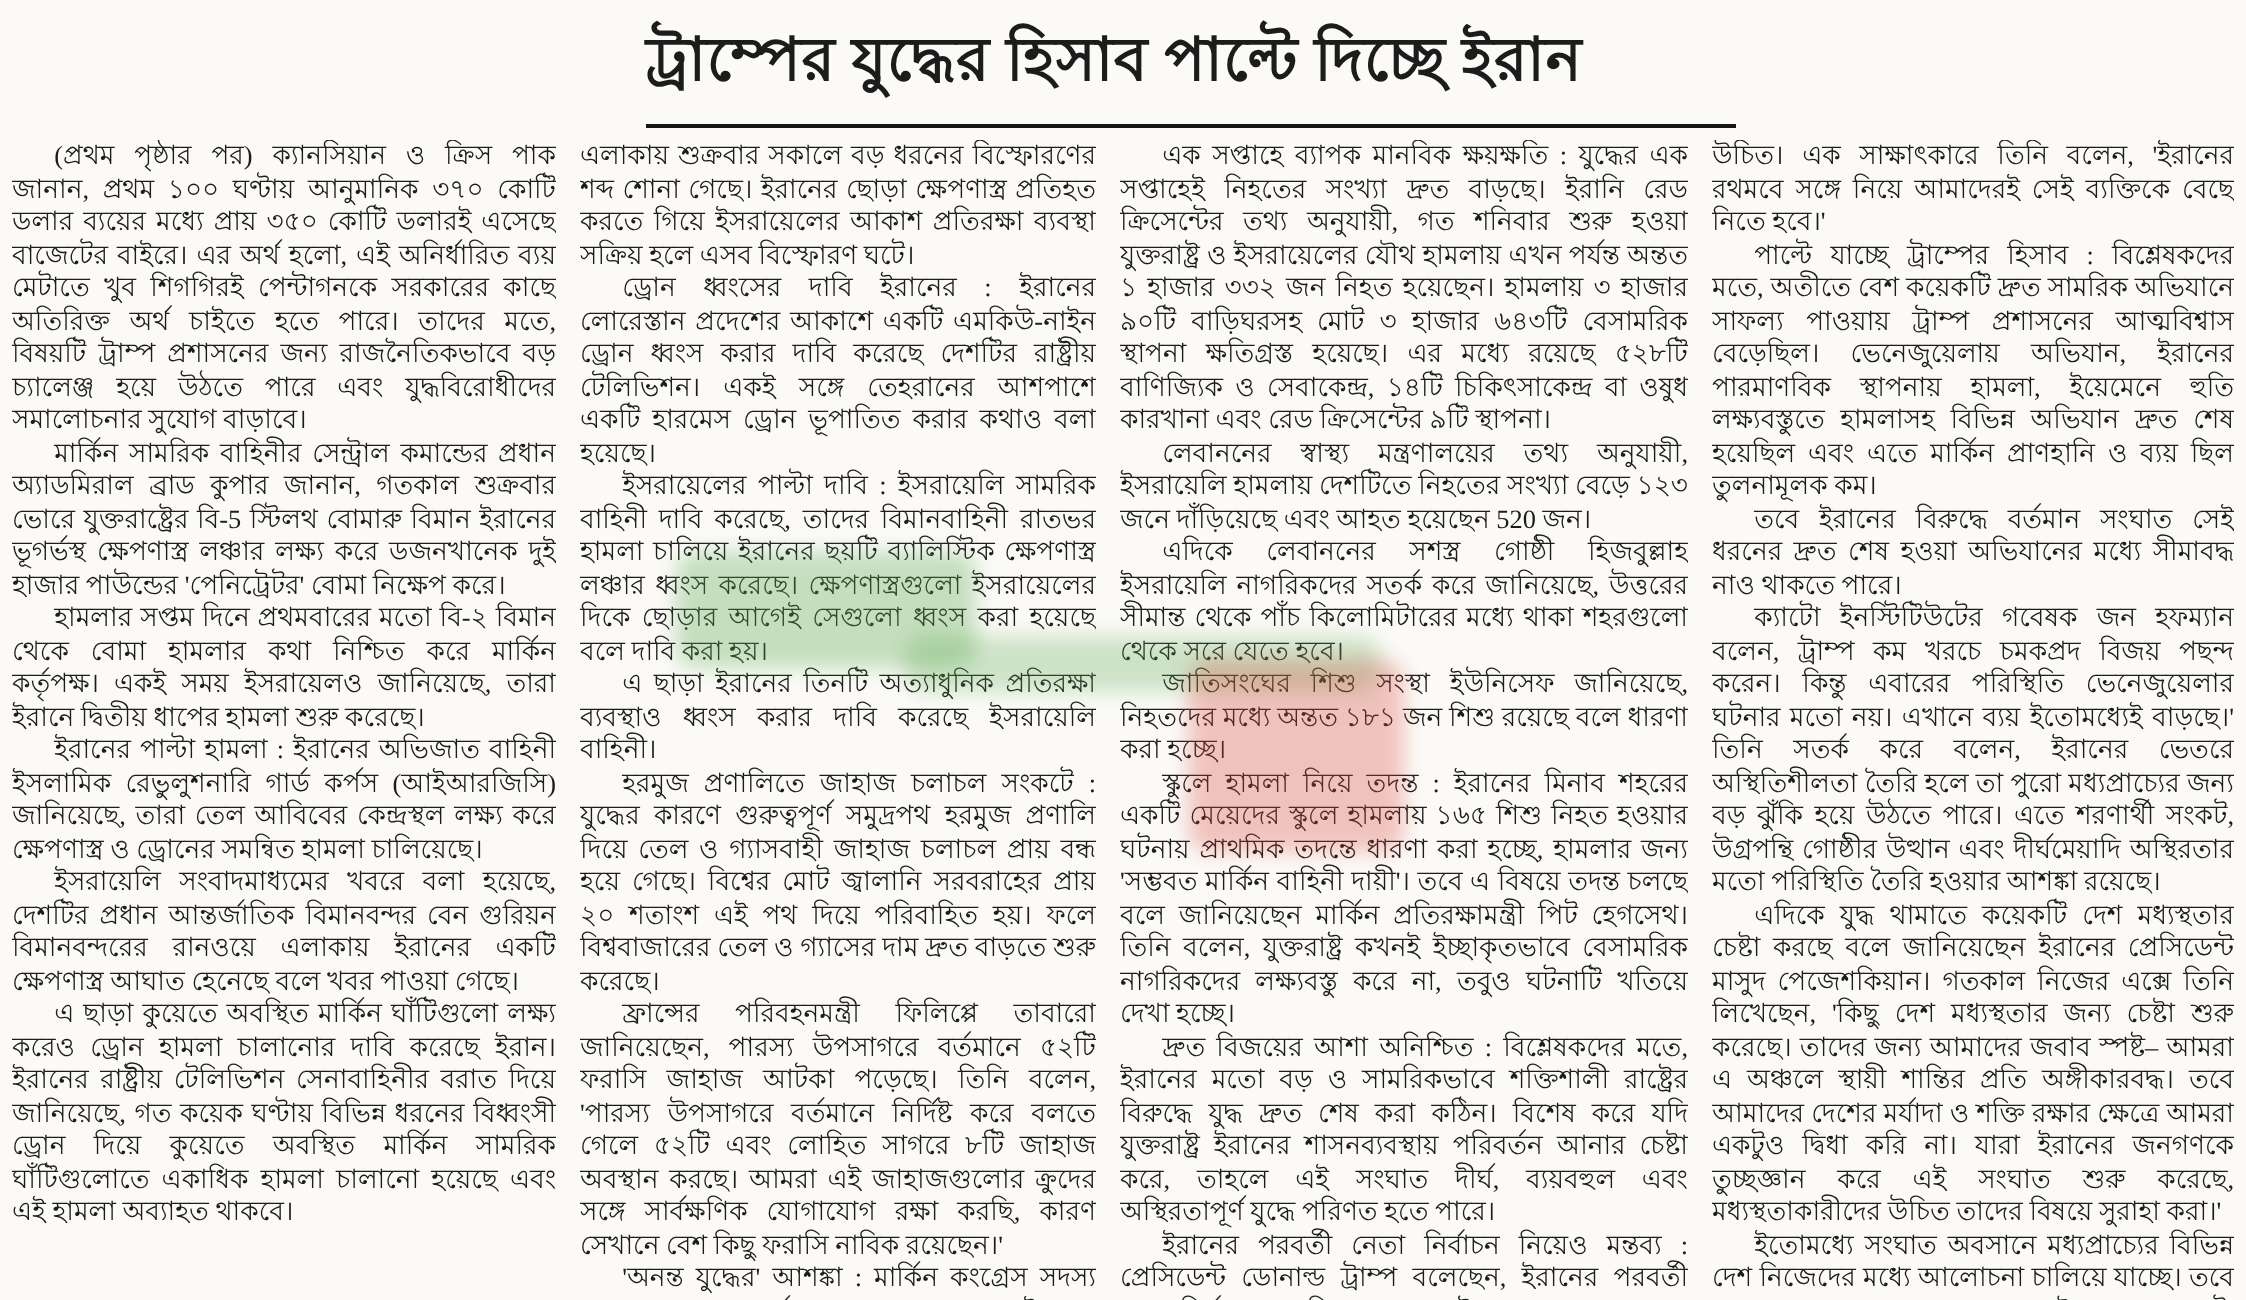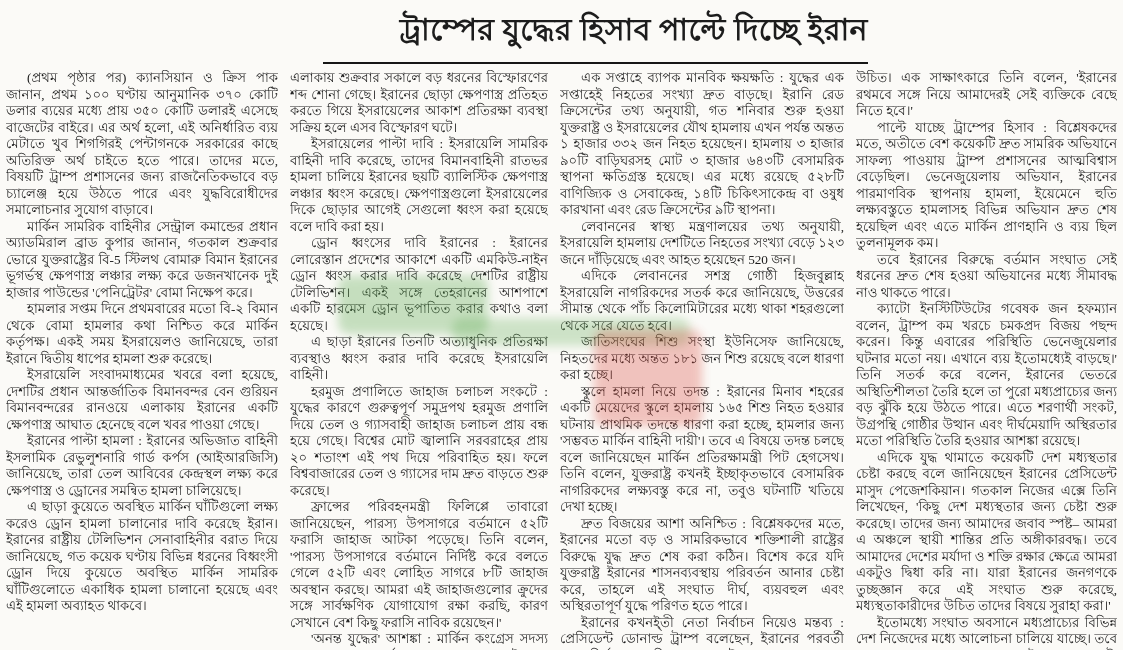--- a/index.html
+++ b/index.html
@@ -17,21 +17,21 @@
     width: 1123px;
     height: 650px;
     box-sizing: border-box;
     padding-top: 4px;
   }
   .headline-wrap {
     position: relative;
     width: 545px;
     margin: 2px auto 6px auto;
     left: 34px;
-    text-align: right;
+    text-align: left;
     border-bottom: 2px solid #161616;
     padding-bottom: 5px;
   }
   .headline {
     font-size: 30px;
     font-weight: bold;
     letter-spacing: 0.5px;
     white-space: nowrap;
   }
   .columns {
@@ -78,44 +78,44 @@
   <div class="headline-wrap">
     <div class="headline">ট্রাম্পের যুদ্ধের হিসাব পাল্টে দিচ্ছে ইরান</div>
   </div>
 
   <div class="columns">
 
     <div class="col col-1">
       <p class="para"><b class="ph">(প্রথম পৃষ্ঠার পর) </b><span>ক্যানসিয়ান ও ক্রিস পাক জানান, প্রথম ১০০ ঘণ্টায় আনুমানিক ৩৭০ কোটি ডলার ব্যয়ের মধ্যে প্রায় ৩৫০ কোটি ডলারই এসেছে বাজেটের বাইরে। এর অর্থ হলো, এই অনির্ধারিত ব্যয় মেটাতে খুব শিগগিরই পেন্টাগনকে সরকারের কাছে অতিরিক্ত অর্থ চাইতে হতে পারে। তাদের মতে, বিষয়টি ট্রাম্প প্রশাসনের জন্য রাজনৈতিকভাবে বড় চ্যালেঞ্জ হয়ে উঠতে পারে এবং যুদ্ধবিরোধীদের সমালোচনার সুযোগ বাড়াবে।</span></p>
       <p class="para"><span>মার্কিন সামরিক বাহিনীর সেন্ট্রাল কমান্ডের প্রধান অ্যাডমিরাল ব্রাড কুপার জানান, গতকাল শুক্রবার ভোরে যুক্তরাষ্ট্রের বি-5 স্টিলথ বোমারু বিমান ইরানের ভূগর্ভস্থ ক্ষেপণাস্ত্র লঞ্চার লক্ষ্য করে ডজনখানেক দুই হাজার পাউন্ডের 'পেনিট্রেটর' বোমা নিক্ষেপ করে।</span></p>
       <p class="para"><span>হামলার সপ্তম দিনে প্রথমবারের মতো বি-২ বিমান থেকে বোমা হামলার কথা নিশ্চিত করে মার্কিন কর্তৃপক্ষ। একই সময় ইসরায়েলও জানিয়েছে, তারা ইরানে দ্বিতীয় ধাপের হামলা শুরু করেছে।</span></p>
+      <p class="para"><b class="ph">ইরানের পাল্টা হামলা : </b><span>ইরানের অভিজাত বাহিনী ইসলামিক রেভুলুশনারি গার্ড কর্পস (আইআরজিসি) জানিয়েছে, তারা তেল আবিবের কেন্দ্রস্থল লক্ষ্য করে ক্ষেপণাস্ত্র ও ড্রোনের সমন্বিত হামলা চালিয়েছে।</span></p>
       <p class="para"><span>ইসরায়েলি সংবাদমাধ্যমের খবরে বলা হয়েছে, দেশটির প্রধান আন্তর্জাতিক বিমানবন্দর বেন গুরিয়ন বিমানবন্দরের রানওয়ে এলাকায় ইরানের একটি ক্ষেপণাস্ত্র আঘাত হেনেছে বলে খবর পাওয়া গেছে।</span></p>
-      <p class="para"><b class="ph">ইরানের পাল্টা হামলা : </b><span>ইরানের অভিজাত বাহিনী ইসলামিক রেভুলুশনারি গার্ড কর্পস (আইআরজিসি) জানিয়েছে, তারা তেল আবিবের কেন্দ্রস্থল লক্ষ্য করে ক্ষেপণাস্ত্র ও ড্রোনের সমন্বিত হামলা চালিয়েছে।</span></p>
       <p class="para"><span>এ ছাড়া কুয়েতে অবস্থিত মার্কিন ঘাঁটিগুলো লক্ষ্য করেও ড্রোন হামলা চালানোর দাবি করেছে ইরান। ইরানের রাষ্ট্রীয় টেলিভিশন সেনাবাহিনীর বরাত দিয়ে জানিয়েছে, গত কয়েক ঘণ্টায় বিভিন্ন ধরনের বিধ্বংসী ড্রোন দিয়ে কুয়েতে অবস্থিত মার্কিন সামরিক ঘাঁটিগুলোতে একাধিক হামলা চালানো হয়েছে এবং এই হামলা অব্যাহত থাকবে।</span></p>
 
     </div>
 
     <div class="col col-2">
       <p class="para noindent"><span>এলাকায় শুক্রবার সকালে বড় ধরনের বিস্ফোরণের শব্দ শোনা গেছে। ইরানের ছোড়া ক্ষেপণাস্ত্র প্রতিহত করতে গিয়ে ইসরায়েলের আকাশ প্রতিরক্ষা ব্যবস্থা সক্রিয় হলে এসব বিস্ফোরণ ঘটে।</span></p>
+      <p class="para"><b class="ph">ড্রোন ধ্বংসের দাবি ইরানের : </b><span>ইরানের লোরেস্তান প্রদেশের আকাশে একটি এমকিউ-নাইন ড্রোন ধ্বংস করার দাবি করেছে দেশটির রাষ্ট্রীয় টেলিভিশন। একই সঙ্গে তেহরানের আশপাশে একটি হারমেস ড্রোন ভূপাতিত করার কথাও বলা হয়েছে।</span></p>
       <p class="para"><b class="ph">ইসরায়েলের পাল্টা দাবি : </b><span>ইসরায়েলি সামরিক বাহিনী দাবি করেছে, তাদের বিমানবাহিনী রাতভর হামলা চালিয়ে ইরানের ছয়টি ব্যালিস্টিক ক্ষেপণাস্ত্র লঞ্চার ধ্বংস করেছে। ক্ষেপণাস্ত্রগুলো ইসরায়েলের দিকে ছোড়ার আগেই সেগুলো ধ্বংস করা হয়েছে বলে দাবি করা হয়।</span></p>
-      <p class="para"><b class="ph">ড্রোন ধ্বংসের দাবি ইরানের : </b><span>ইরানের লোরেস্তান প্রদেশের আকাশে একটি এমকিউ-নাইন ড্রোন ধ্বংস করার দাবি করেছে দেশটির রাষ্ট্রীয় টেলিভিশন। একই সঙ্গে তেহরানের আশপাশে একটি হারমেস ড্রোন ভূপাতিত করার কথাও বলা হয়েছে।</span></p>
       <p class="para"><span>এ ছাড়া ইরানের তিনটি অত্যাধুনিক প্রতিরক্ষা ব্যবস্থাও ধ্বংস করার দাবি করেছে ইসরায়েলি বাহিনী।</span></p>
       <p class="para"><b class="ph">হরমুজ প্রণালিতে জাহাজ চলাচল সংকটে : </b><span>যুদ্ধের কারণে গুরুত্বপূর্ণ সমুদ্রপথ হরমুজ প্রণালি দিয়ে তেল ও গ্যাসবাহী জাহাজ চলাচল প্রায় বন্ধ হয়ে গেছে। বিশ্বের মোট জ্বালানি সরবরাহের প্রায় ২০ শতাংশ এই পথ দিয়ে পরিবাহিত হয়। ফলে বিশ্ববাজারের তেল ও গ্যাসের দাম দ্রুত বাড়তে শুরু করেছে।</span></p>
       <p class="para"><span>ফ্রান্সের পরিবহনমন্ত্রী ফিলিপ্পে তাবারো জানিয়েছেন, পারস্য উপসাগরে বর্তমানে ৫২টি ফরাসি জাহাজ আটকা পড়েছে। তিনি বলেন, 'পারস্য উপসাগরে বর্তমানে নির্দিষ্ট করে বলতে গেলে ৫২টি এবং লোহিত সাগরে ৮টি জাহাজ অবস্থান করছে। আমরা এই জাহাজগুলোর ক্রুদের সঙ্গে সার্বক্ষণিক যোগাযোগ রক্ষা করছি, কারণ সেখানে বেশ কিছু ফরাসি নাবিক রয়েছেন।'</span></p>
       <p class="para"><b class="ph">'অনন্ত যুদ্ধের' আশঙ্কা : </b><span>মার্কিন কংগ্রেস সদস্য জেসন ক্রো সতর্ক করে বলেছেন, এই যুদ্ধ যুক্তরাষ্ট্রকে আবারও দীর্ঘমেয়াদি সংঘাতে জড়িয়ে ফেলতে পারে। তিনি বলেন, 'আমরা আবারও সেই অনন্ত যুদ্ধের পথে এগোচ্ছি– যেখানে লাখো কোটি ডলার ব্যয় হবে, হাজার হাজার মার্কিন নাগরিক প্রাণ হারাবে এবং সংঘাত চলবে কয়েক দশক।'</span></p>
     </div>
 
     <div class="col col-3">
       <p class="para"><b class="ph">এক সপ্তাহে ব্যাপক মানবিক ক্ষয়ক্ষতি : </b><span>যুদ্ধের এক সপ্তাহেই নিহতের সংখ্যা দ্রুত বাড়ছে। ইরানি রেড ক্রিসেন্টের তথ্য অনুযায়ী, গত শনিবার শুরু হওয়া যুক্তরাষ্ট্র ও ইসরায়েলের যৌথ হামলায় এখন পর্যন্ত অন্তত ১ হাজার ৩৩২ জন নিহত হয়েছেন। হামলায় ৩ হাজার ৯০টি বাড়িঘরসহ মোট ৩ হাজার ৬৪৩টি বেসামরিক স্থাপনা ক্ষতিগ্রস্ত হয়েছে। এর মধ্যে রয়েছে ৫২৮টি বাণিজ্যিক ও সেবাকেন্দ্র, ১৪টি চিকিৎসাকেন্দ্র বা ওষুধ কারখানা এবং রেড ক্রিসেন্টের ৯টি স্থাপনা।</span></p>
       <p class="para"><span>লেবাননের স্বাস্থ্য মন্ত্রণালয়ের তথ্য অনুযায়ী, ইসরায়েলি হামলায় দেশটিতে নিহতের সংখ্যা বেড়ে ১২৩ জনে দাঁড়িয়েছে এবং আহত হয়েছেন 520 জন।</span></p>
       <p class="para"><span>এদিকে লেবাননের সশস্ত্র গোষ্ঠী হিজবুল্লাহ ইসরায়েলি নাগরিকদের সতর্ক করে জানিয়েছে, উত্তরের সীমান্ত থেকে পাঁচ কিলোমিটারের মধ্যে থাকা শহরগুলো থেকে সরে যেতে হবে।</span></p>
       <p class="para"><span>জাতিসংঘের শিশু সংস্থা ইউনিসেফ জানিয়েছে, নিহতদের মধ্যে অন্তত ১৮১ জন শিশু রয়েছে বলে ধারণা করা হচ্ছে।</span></p>
       <p class="para"><b class="ph">স্কুলে হামলা নিয়ে তদন্ত : </b><span>ইরানের মিনাব শহরের একটি মেয়েদের স্কুলে হামলায় ১৬৫ শিশু নিহত হওয়ার ঘটনায় প্রাথমিক তদন্তে ধারণা করা হচ্ছে, হামলার জন্য 'সম্ভবত মার্কিন বাহিনী দায়ী'। তবে এ বিষয়ে তদন্ত চলছে বলে জানিয়েছেন মার্কিন প্রতিরক্ষামন্ত্রী পিট হেগসেথ। তিনি বলেন, যুক্তরাষ্ট্র কখনই ইচ্ছাকৃতভাবে বেসামরিক নাগরিকদের লক্ষ্যবস্তু করে না, তবুও ঘটনাটি খতিয়ে দেখা হচ্ছে।</span></p>
       <p class="para"><b class="ph">দ্রুত বিজয়ের আশা অনিশ্চিত : </b><span>বিশ্লেষকদের মতে, ইরানের মতো বড় ও সামরিকভাবে শক্তিশালী রাষ্ট্রের বিরুদ্ধে যুদ্ধ দ্রুত শেষ করা কঠিন। বিশেষ করে যদি যুক্তরাষ্ট্র ইরানের শাসনব্যবস্থায় পরিবর্তন আনার চেষ্টা করে, তাহলে এই সংঘাত দীর্ঘ, ব্যয়বহুল এবং অস্থিরতাপূর্ণ যুদ্ধে পরিণত হতে পারে।</span></p>
-      <p class="para"><b class="ph">ইরানের কখনই্তী নেতা নির্বাচন নিয়েও মন্তব্য : </b><span>প্রেসিডেন্ট ডোনাল্ড ট্রাম্প বলেছেন, ইরানের পরবর্তী নেতা নির্বাচনের প্রক্রিয়ায় যুক্তরাষ্ট্রের সম্পৃক্ততা থাকা</span></p>
+      <p class="para"><b class="ph">ইরানের পরবর্তী নেতা নির্বাচন নিয়েও মন্তব্য : </b><span>প্রেসিডেন্ট ডোনাল্ড ট্রাম্প বলেছেন, ইরানের পরবর্তী নেতা নির্বাচনের প্রক্রিয়ায় যুক্তরাষ্ট্রের সম্পৃক্ততা থাকা</span></p>
     </div>
 
     <div class="col col-4">
       <p class="para noindent"><span>উচিত। এক সাক্ষাৎকারে তিনি বলেন, 'ইরানের রথমবে সঙ্গে নিয়ে আমাদেরই সেই ব্যক্তিকে বেছে নিতে হবে।'</span></p>
       <p class="para"><b class="ph">পাল্টে যাচ্ছে ট্রাম্পের হিসাব : </b><span>বিশ্লেষকদের মতে, অতীতে বেশ কয়েকটি দ্রুত সামরিক অভিযানে সাফল্য পাওয়ায় ট্রাম্প প্রশাসনের আত্মবিশ্বাস বেড়েছিল। ভেনেজুয়েলায় অভিযান, ইরানের পারমাণবিক স্থাপনায় হামলা, ইয়েমেনে হুতি লক্ষ্যবস্তুতে হামলাসহ বিভিন্ন অভিযান দ্রুত শেষ হয়েছিল এবং এতে মার্কিন প্রাণহানি ও ব্যয় ছিল তুলনামূলক কম।</span></p>
       <p class="para"><span>তবে ইরানের বিরুদ্ধে বর্তমান সংঘাত সেই ধরনের দ্রুত শেষ হওয়া অভিযানের মধ্যে সীমাবদ্ধ নাও থাকতে পারে।</span></p>
       <p class="para"><span>ক্যাটো ইনস্টিটিউটের গবেষক জন হফম্যান বলেন, ট্রাম্প কম খরচে চমকপ্রদ বিজয় পছন্দ করেন। কিন্তু এবারের পরিস্থিতি ভেনেজুয়েলার ঘটনার মতো নয়। এখানে ব্যয় ইতোমধ্যেই বাড়ছে।' তিনি সতর্ক করে বলেন, ইরানের ভেতরে অস্থিতিশীলতা তৈরি হলে তা পুরো মধ্যপ্রাচ্যের জন্য বড় ঝুঁকি হয়ে উঠতে পারে। এতে শরণার্থী সংকট, উগ্রপন্থি গোষ্ঠীর উত্থান এবং দীর্ঘমেয়াদি অস্থিরতার মতো পরিস্থিতি তৈরি হওয়ার আশঙ্কা রয়েছে।</span></p>
       <p class="para"><span>এদিকে যুদ্ধ থামাতে কয়েকটি দেশ মধ্যস্থতার চেষ্টা করছে বলে জানিয়েছেন ইরানের প্রেসিডেন্ট মাসুদ পেজেশকিয়ান। গতকাল নিজের এক্সে তিনি লিখেছেন, 'কিছু দেশ মধ্যস্থতার জন্য চেষ্টা শুরু করেছে। তাদের জন্য আমাদের জবাব স্পষ্ট– আমরা এ অঞ্চলে স্থায়ী শান্তির প্রতি অঙ্গীকারবদ্ধ। তবে আমাদের দেশের মর্যাদা ও শক্তি রক্ষার ক্ষেত্রে আমরা একটুও দ্বিধা করি না। যারা ইরানের জনগণকে তুচ্ছজ্ঞান করে এই সংঘাত শুরু করেছে, মধ্যস্থতাকারীদের উচিত তাদের বিষয়ে সুরাহা করা।'</span></p>
       <p class="para"><span>ইতোমধ্যে সংঘাত অবসানে মধ্যপ্রাচ্যের বিভিন্ন দেশ নিজেদের মধ্যে আলোচনা চালিয়ে যাচ্ছে। তবে কোন কোন দেশ মধ্যস্থতার চেষ্টা করছে, সেটা জানাননি প্রেসিডেন্ট পেজেশকিয়ান।</span></p>
     </div>

